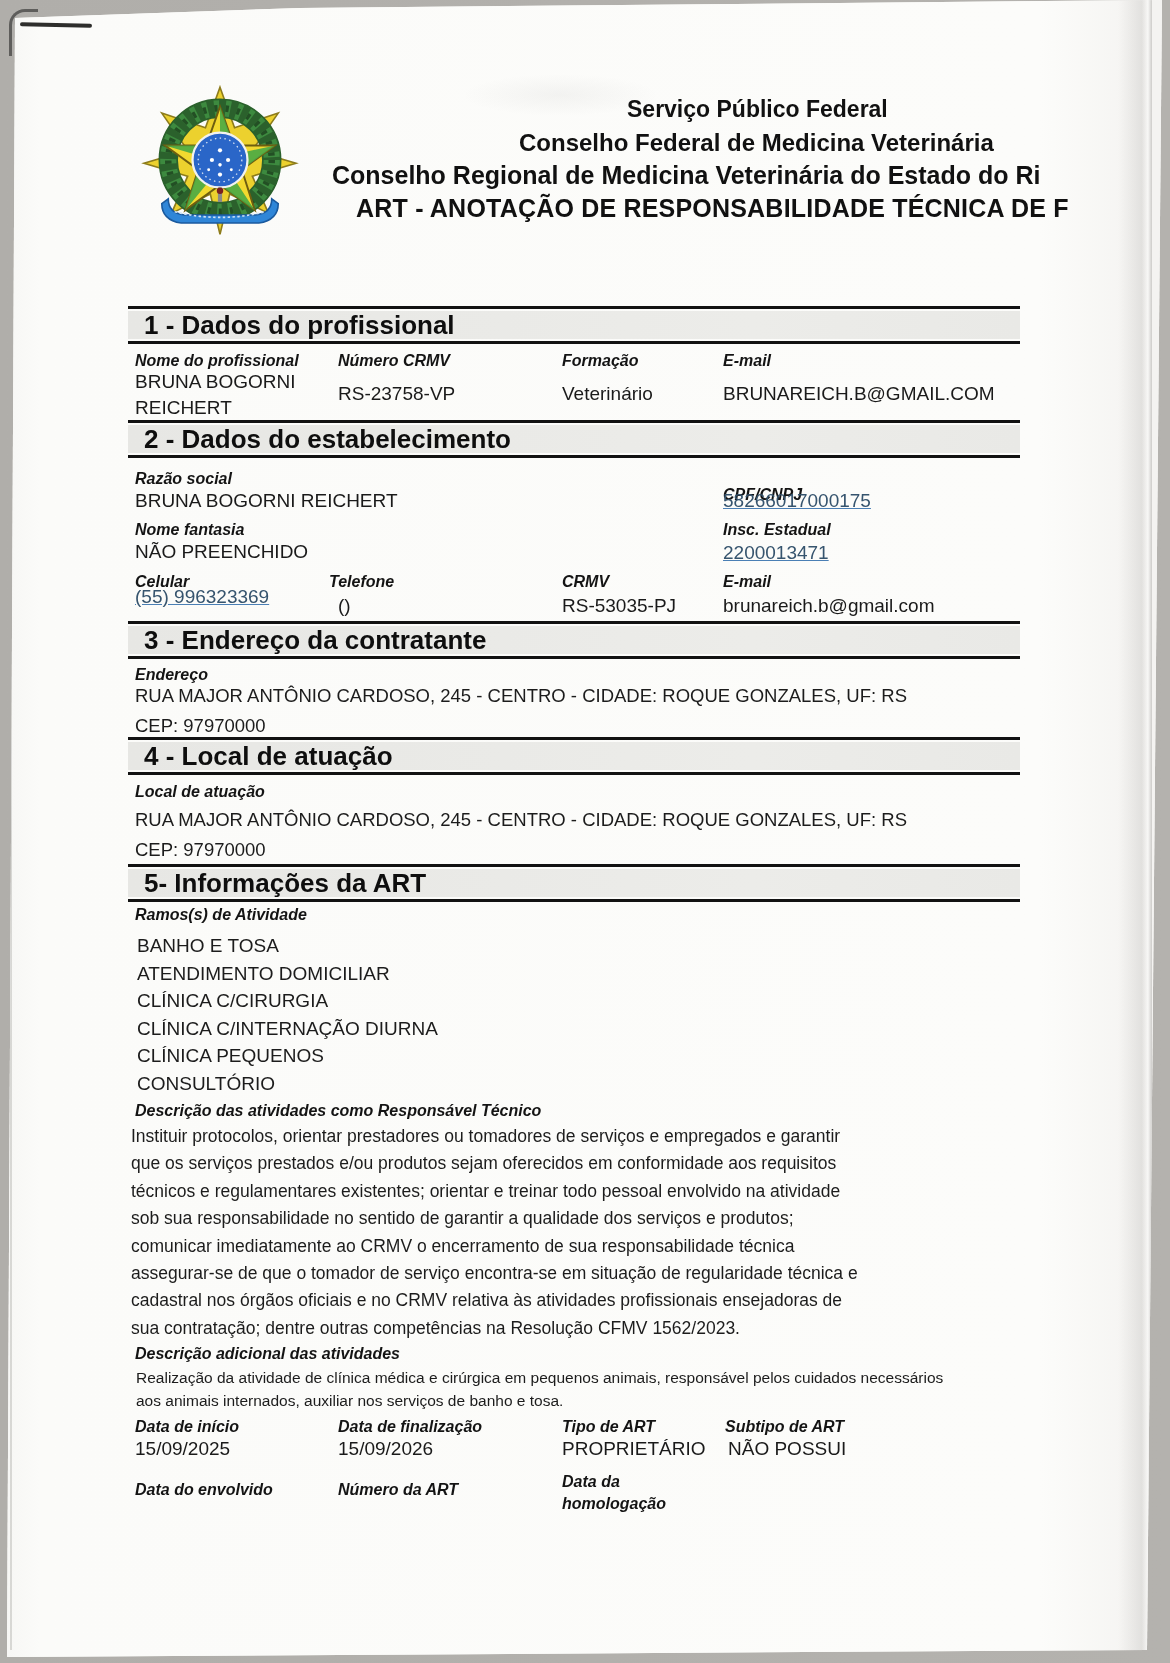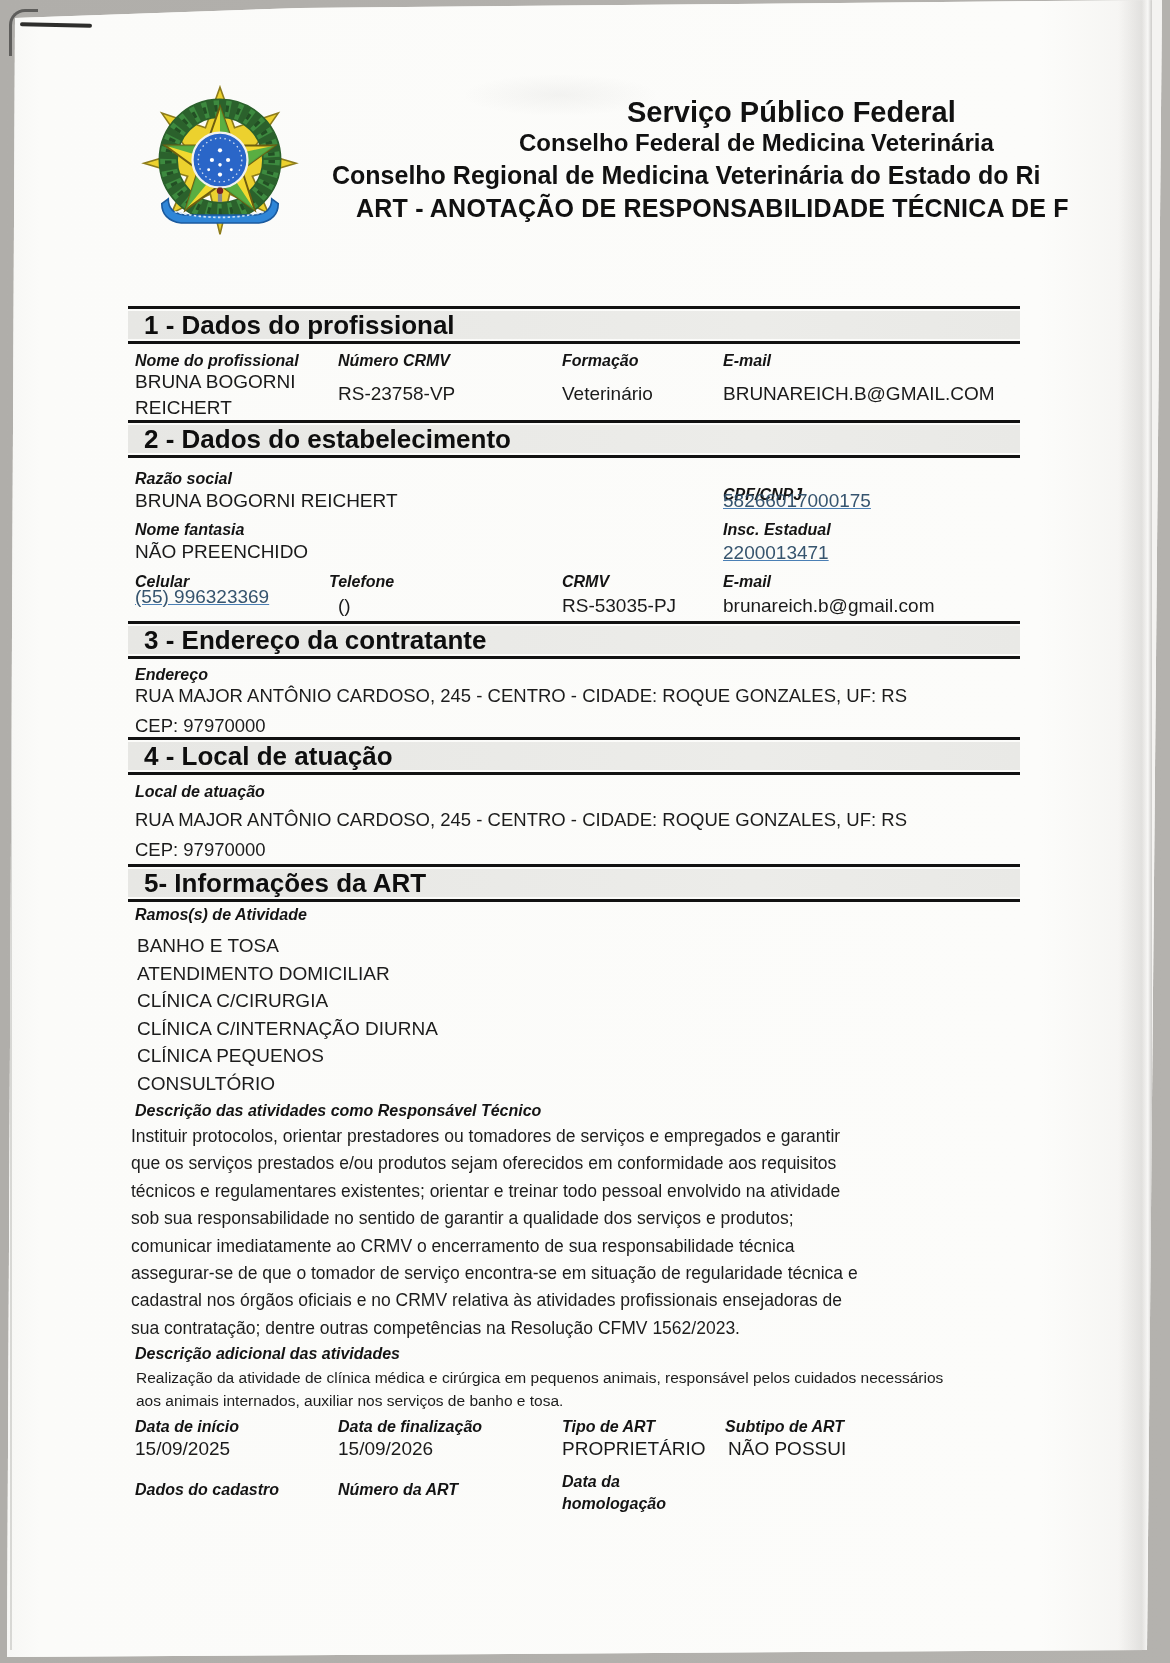--- a/index.html
+++ b/index.html
@@ -23,21 +23,21 @@
   }
   .fold-right{position:absolute;top:0;left:1118px;width:34px;height:1663px;
     background:linear-gradient(to right,rgba(0,0,0,0) ,rgba(90,88,84,0.12) 70%,rgba(255,255,255,0.35) 88%,rgba(90,88,84,0.25));}
   .edge-left{position:absolute;left:10px;top:30px;width:2px;height:1620px;background:rgba(120,118,114,0.25);}
   .corner-mark{position:absolute;left:9px;top:9px;width:26px;height:44px;
     border-left:3px solid #4a4a48;border-top:3px solid #4a4a48;border-top-left-radius:16px;opacity:.8;}
   .staple{position:absolute;left:20px;top:23px;width:72px;height:4px;background:#2e2e2c;
     border-radius:3px;transform:rotate(1.2deg);}
   
   .hline{position:absolute;white-space:nowrap;font-weight:bold;color:#111;}
-  .h1{left:627px;top:96px;font-size:29px;}
+  .h1{left:627px;top:96px;font-size:23px;}
   .h2{left:519px;top:129px;font-size:24px;}
   .h3{left:332px;top:161px;font-size:25px;}
   .h4{left:356px;top:194px;font-size:25px;letter-spacing:.2px;}
   .logo{position:absolute;left:138px;top:84px;width:164px;height:152px;}
   
   .sec{position:absolute;left:128px;width:892px;}
   .sec-head{border-top:3px solid #121212;border-bottom:3px solid #121212;padding:2px 0;}
   .sec-bar{background:linear-gradient(to right,#e7e7e4,#ecece9 70%,#e9e9e6);height:28px;line-height:28px;
     font-weight:bold;font-size:26px;padding-left:16px;color:#0e0e0e;}
   .lab{position:absolute;font-size:16px;font-weight:bold;font-style:italic;color:#141414;white-space:nowrap;}
@@ -175,21 +175,21 @@
         <div class="small-line">aos animais internados, auxiliar nos serviços de banho e tosa.</div>
       </div>
     <div class="lab" style="left:7px;top:554px;">Data de início</div>
     <div class="val" style="left:7px;top:574px;">15/09/2025</div>
     <div class="lab" style="left:210px;top:554px;">Data de finalização</div>
     <div class="val" style="left:210px;top:574px;">15/09/2026</div>
     <div class="lab" style="left:434px;top:554px;">Tipo de ART</div>
     <div class="val" style="left:434px;top:574px;">PROPRIETÁRIO</div>
     <div class="lab" style="left:597px;top:554px;">Subtipo de ART</div>
     <div class="val" style="left:600px;top:574px;">NÃO POSSUI</div>
-    <div class="lab" style="left:7px;top:617px;">Dados do cadastro</div>
+    <div class="lab" style="left:7px;top:617px;">Data do envolvido</div>
     <div class="lab" style="left:210px;top:617px;">Número da ART</div>
     <div class="lab wrap2" style="left:434px;top:607px;">Data da homologação</div>
   </div>
 
   <div class="fold-right"></div>
 </div>
 
 <div class="corner-mark"></div>
 <div class="staple"></div>
 <div class="bg-right" style="opacity:0;"></div>

